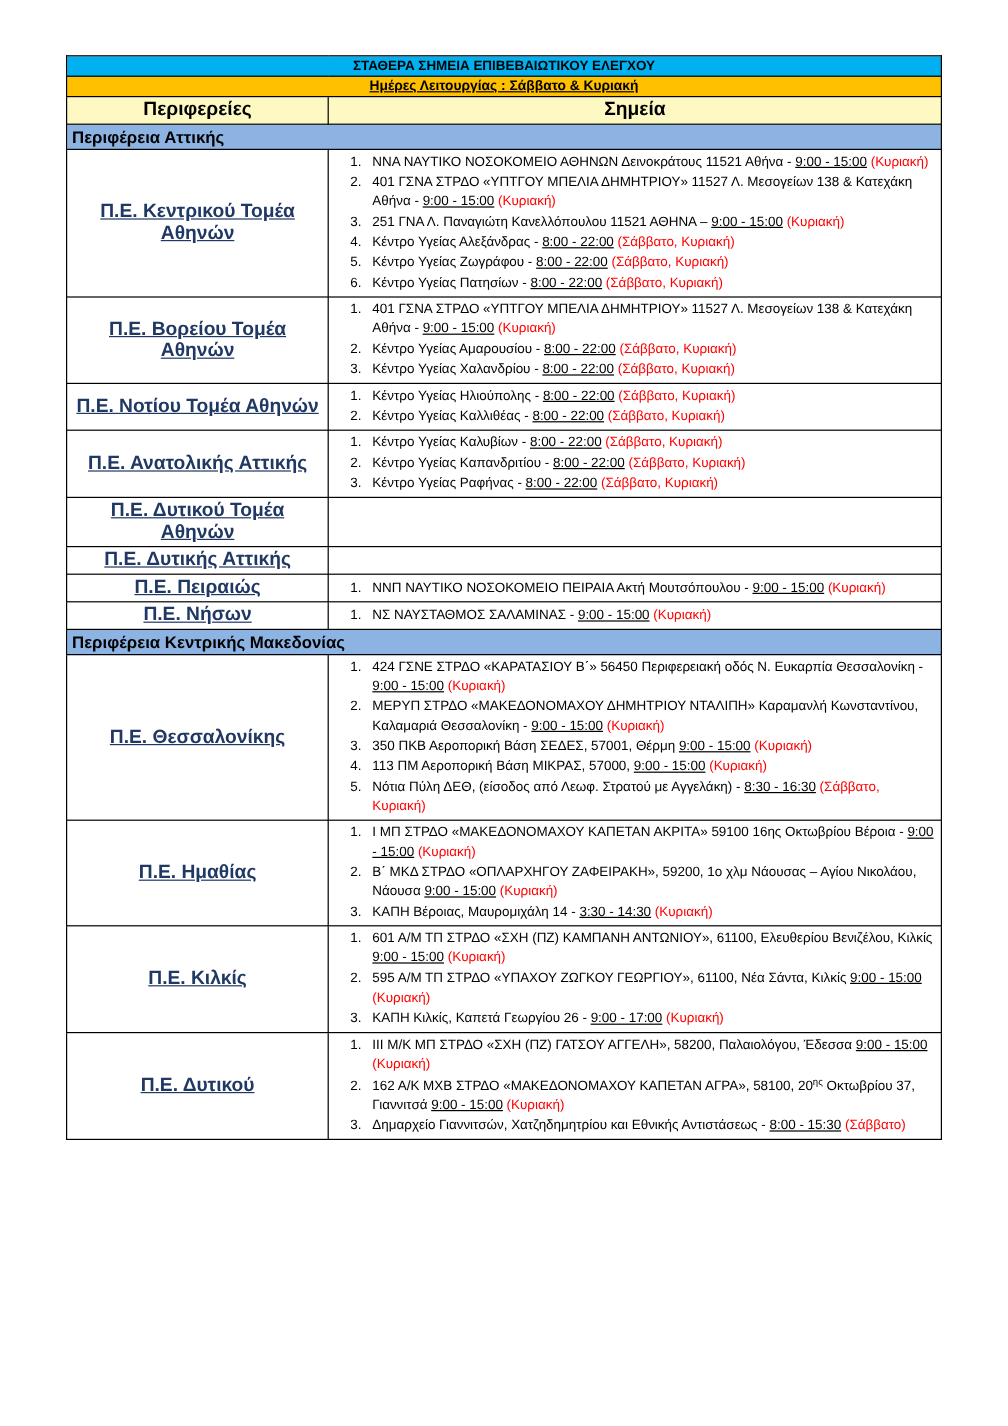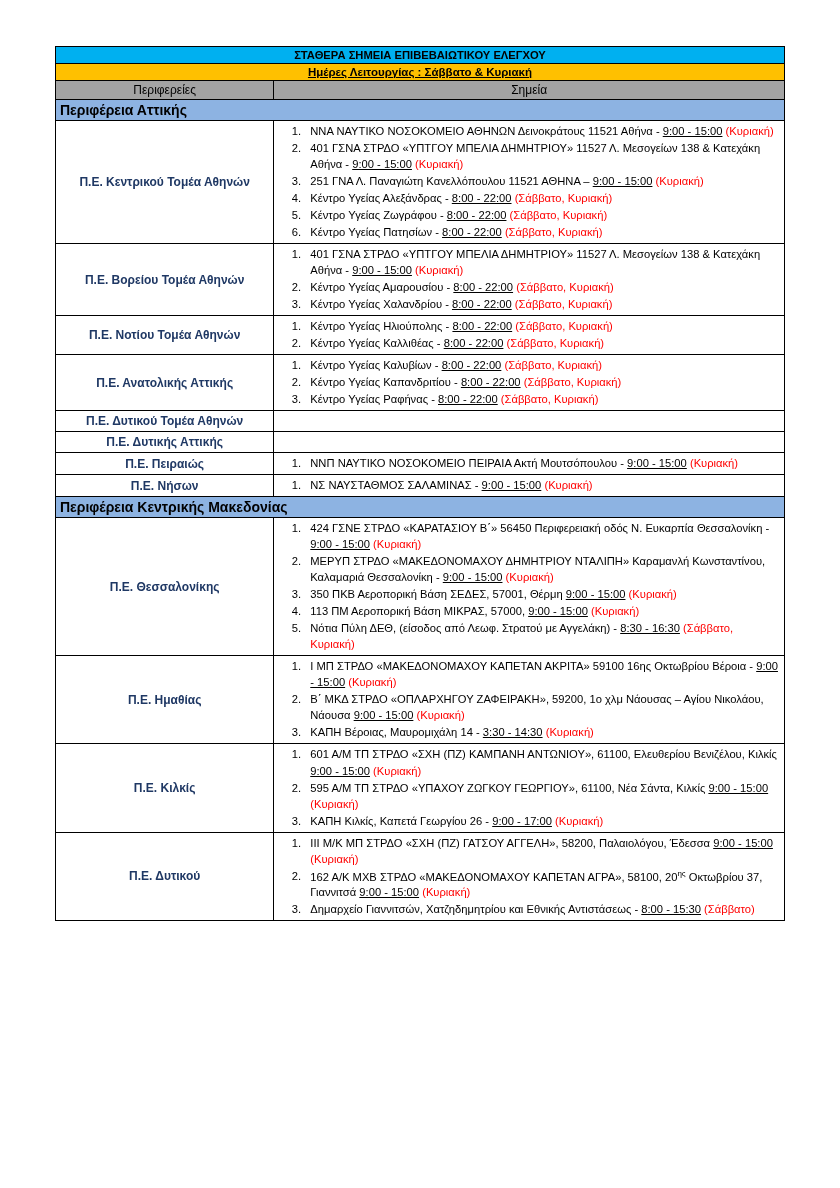--- a/index.html
+++ b/index.html
@@ -40,38 +40,39 @@
     text-align: center;
     font-weight: bold;
     font-size: 11.5px;
     padding: 5px 4px;
     margin-top: 36px;
   }
   .days-cell span.u {
     text-decoration: underline;
   }
   .hdr-cell {
-    background: #a3a3a3;
-    text-align: center;
-    font-weight: normal;
-    font-size: 12px;
+    background: #fef9c3;
+    text-align: center;
+    font-weight: bold;
+    font-size: 16px;
     padding: 4px 4px;
   }
   .region-cell {
     background: #8db3e2;
     font-weight: bold;
     font-size: 14px;
     text-align: left;
     padding: 3px 4px 3px 10px;
   }
   .pe-cell {
     text-align: center;
     font-weight: bold;
-    font-size: 12px;
+    font-size: 16px;
     color: #1f3864;
+    text-decoration: underline;
     padding: 4px 4px;
   }
   .points-cell {
     font-size: 11.2px;
     padding: 4px 6px 4px 4px;
     text-align: left;
   }
   ol.points {
     margin: 0;
     padding-left: 26px;

